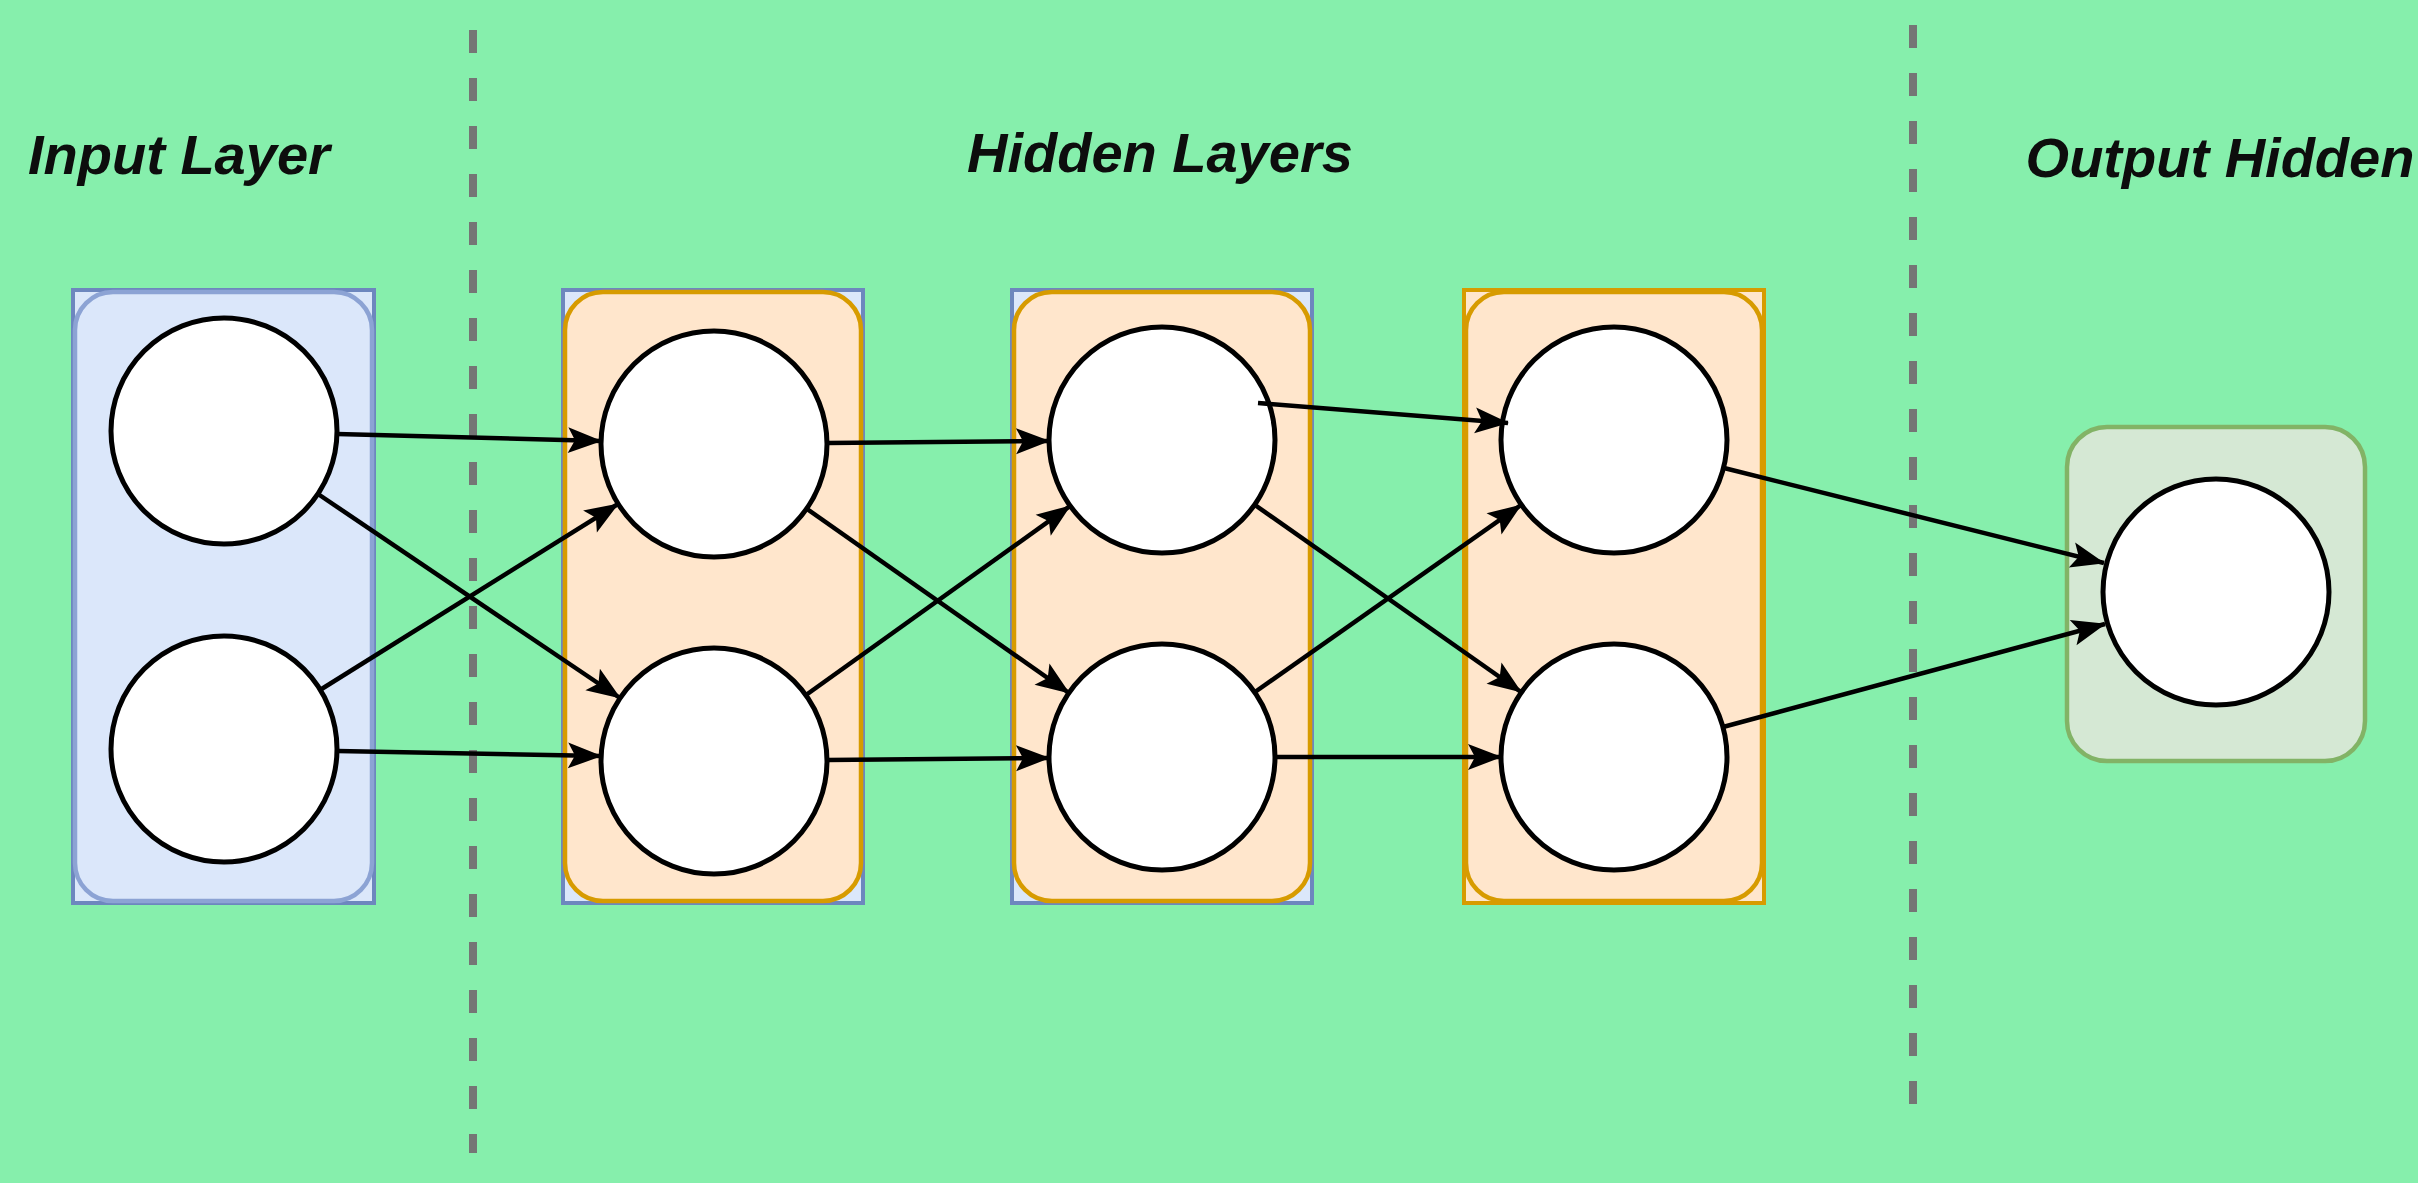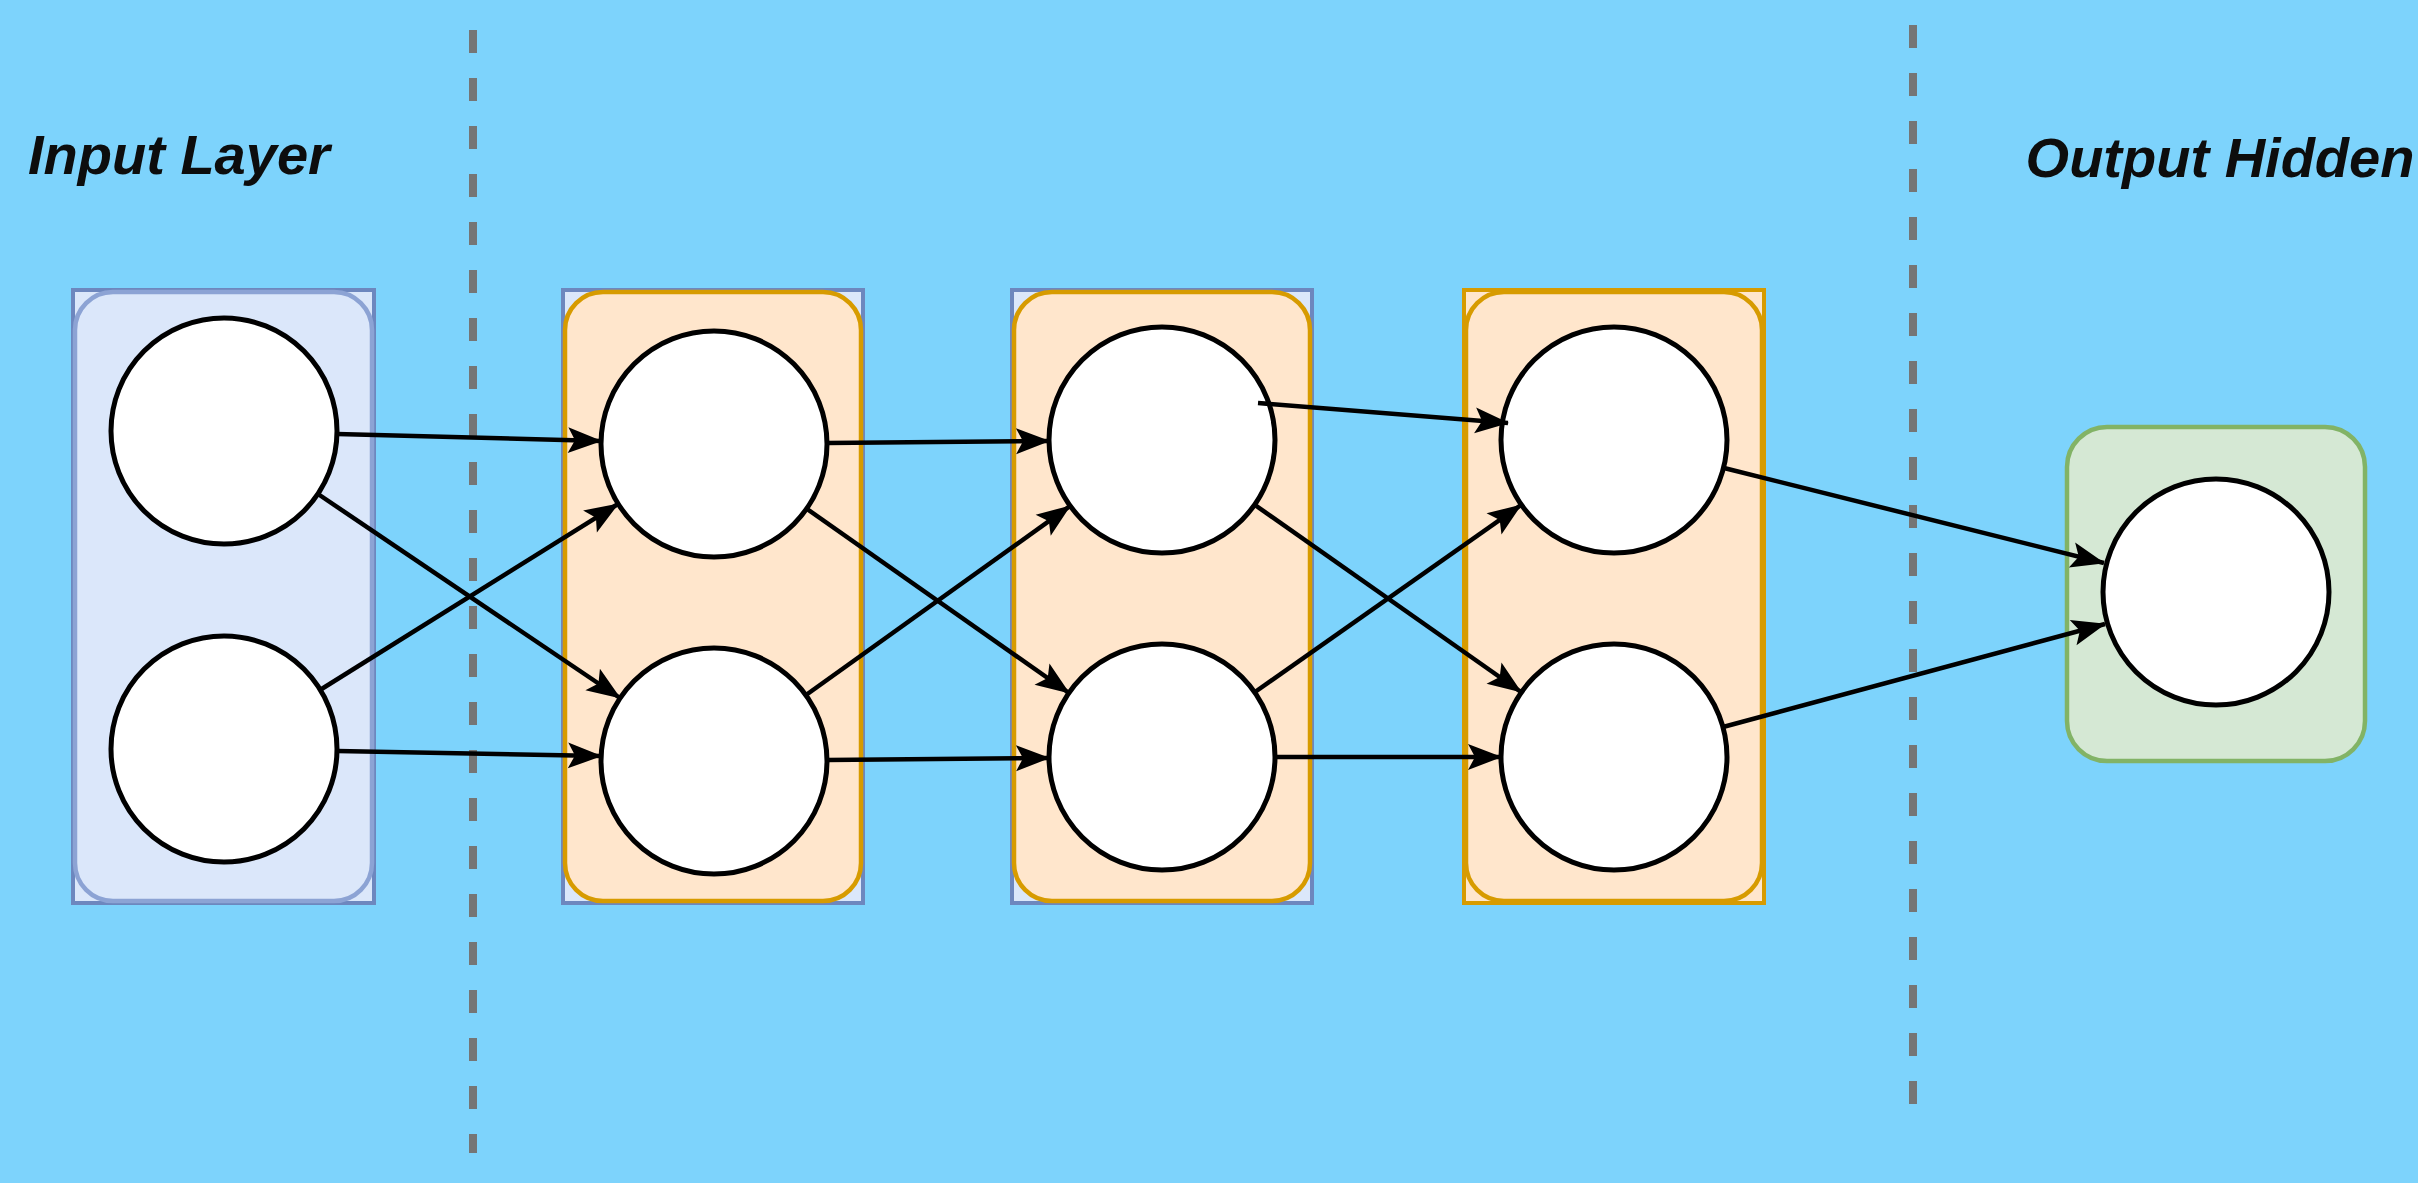--- a/index.html
+++ b/index.html
@@ -1,19 +1,19 @@
 <!DOCTYPE html>
 <html><head>
 <meta charset="utf-8">
 <style>
   html,body{margin:0;padding:0;background:#ffffff;}
   #stage{
     position:relative;
     width:2418px;height:1183px;
-    background:#7dd3fc;
+    background:#86efac;
     overflow:hidden;
     font-family:"Liberation Sans", sans-serif;
   }
   #diagram-svg{position:absolute;left:0;top:0;width:2418px;height:1183px;}
   .layer-label{
     position:absolute;
     font-family:"Liberation Sans", sans-serif;
     font-size:56px;
     font-weight:700;
     font-style:italic;
@@ -63,14 +63,15 @@
       <line x1="827" y1="760" x2="1049" y2="758" stroke="#000000" stroke-width="4.5" marker-end="url(#arrowhead)"></line>
       <line x1="1258" y1="403" x2="1508" y2="423" stroke="#000000" stroke-width="4.5" marker-end="url(#arrowhead)"></line>
       <line x1="1255" y1="505" x2="1521" y2="692" stroke="#000000" stroke-width="4.5" marker-end="url(#arrowhead)"></line>
       <line x1="1255" y1="692" x2="1521" y2="505" stroke="#000000" stroke-width="4.5" marker-end="url(#arrowhead)"></line>
       <line x1="1275" y1="757" x2="1501" y2="757" stroke="#000000" stroke-width="4.5" marker-end="url(#arrowhead)"></line>
       <line x1="1724" y1="468" x2="2104" y2="563" stroke="#000000" stroke-width="4.5" marker-end="url(#arrowhead)"></line>
       <line x1="1723" y1="727" x2="2105" y2="624" stroke="#000000" stroke-width="4.5" marker-end="url(#arrowhead)"></line>
     </svg>
 
   <div class="layer-label" style="top: 124px; left: 28px;">Input Layer</div>
+  <div class="layer-label label-center" style="top: 122px; left: 1160px;">Hidden Layers</div>
   <div class="layer-label label-center" style="top: 127px; left: 2220px;">Output Hidden</div>
 </div>
 
 </body></html>

